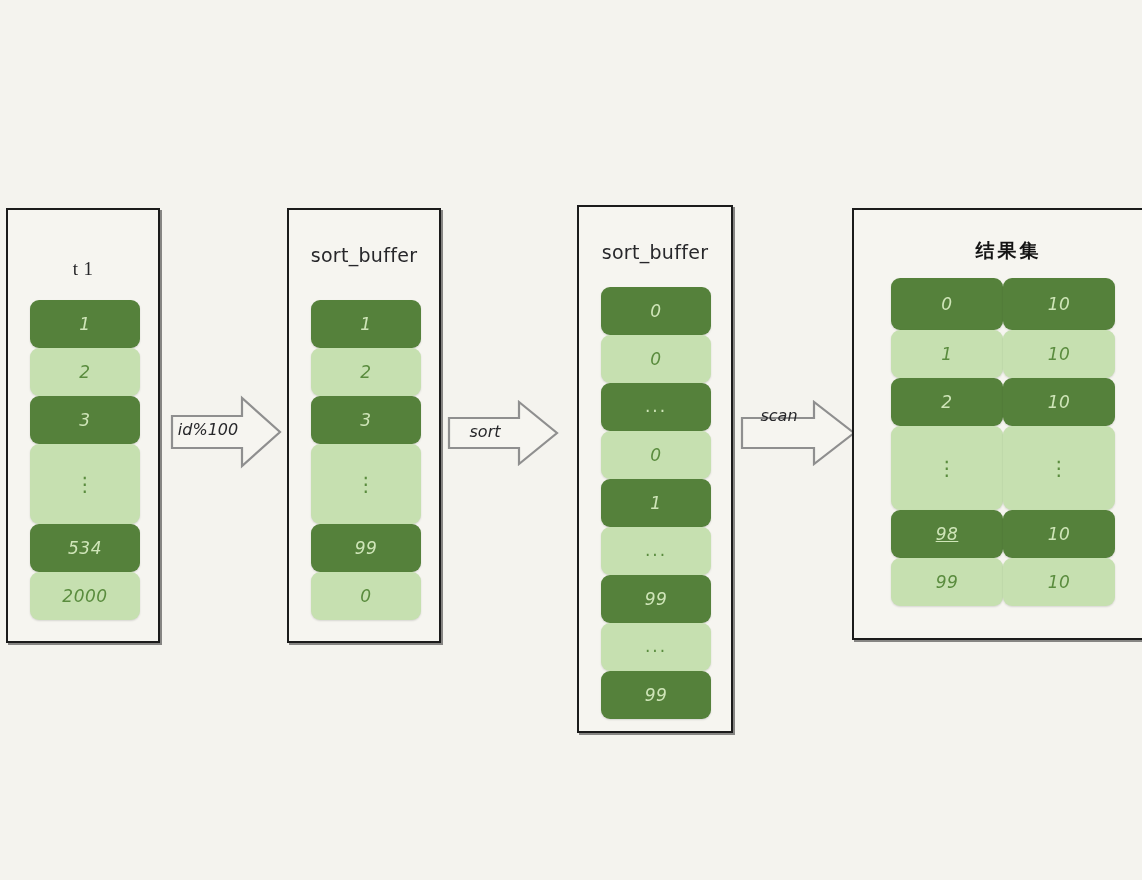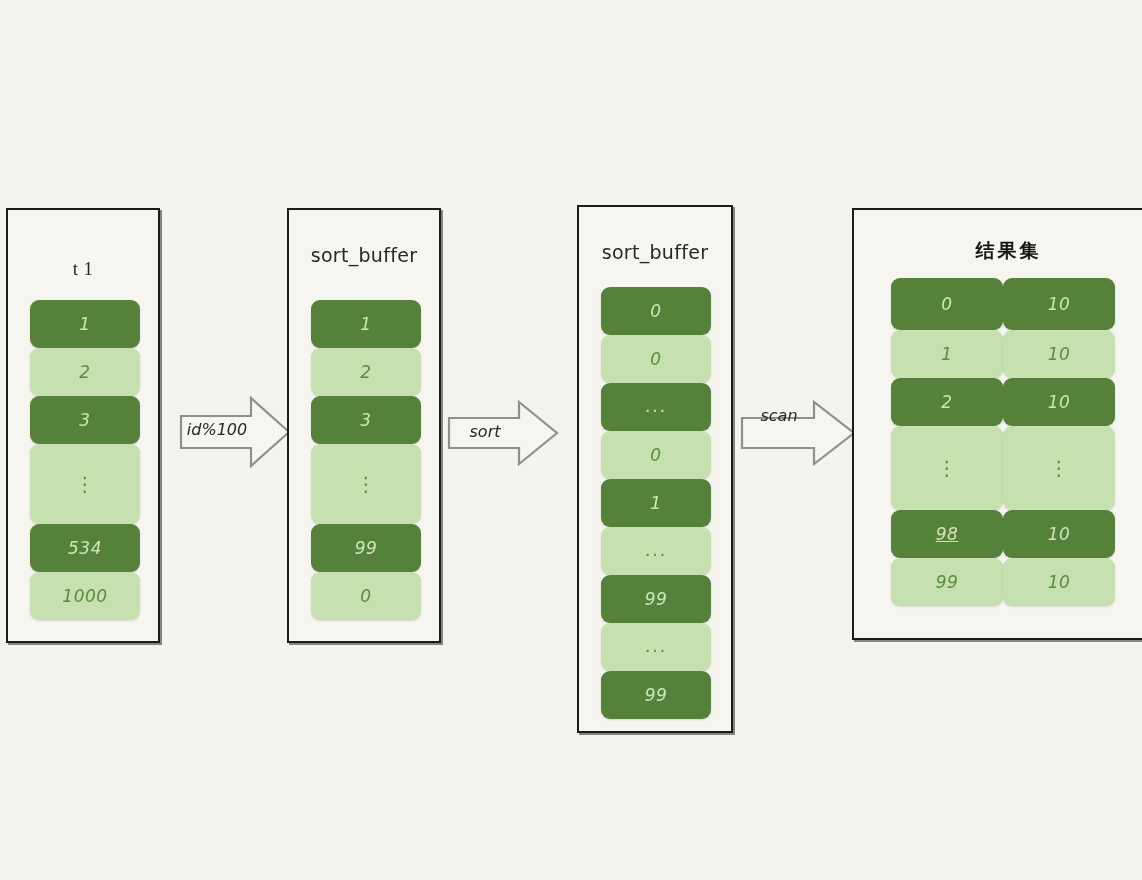--- a/index.html
+++ b/index.html
@@ -117,26 +117,26 @@
       <div class="cell dark" style="top:96px;  height:48px; width:110px;">
           <span>3</span>
         </div>
       <div class="cell light" style="top:144px; height:80px; width:110px;">
           <span class="vdots">⋮</span>
         </div>
       <div class="cell dark" style="top:224px; height:48px; width:110px;">
           <span>534</span>
         </div>
       <div class="cell light" style="top:272px; height:48px; width:110px;">
-          <span>1000</span>
-        </div>
-    </div>
-  </div>
-
-  <div class="arrow" style="left:170px; top:396px; width:112px; height:72px;margin-left:9px;">
+          <span>2000</span>
+        </div>
+    </div>
+  </div>
+
+  <div class="arrow" style="left:170px; top:396px; width:112px; height:72px;">
     <svg width="112" height="72" viewBox="0 0 112 72">
       <polygon points="2,20 72,20 72,2 110,36 72,70 72,52 2,52" fill="#f6f5f0" stroke="#8f8f8f" stroke-width="2.2" stroke-linejoin="miter"></polygon>
     </svg>
     <div class="arrow-label" style="left:4px; top:24px; width:68px;">id%100</div>
   </div>
 
   <div class="panel" style="left:287px; top:208px; width:154px; height:435px;">
     <div class="panel-title" style="top:34px;">sort_buffer</div>
     <div class="cellcol" style="left:22px; top:90px; width:110px;">
       <div class="cell dark" style="top:0px;   height:48px; width:110px;">

